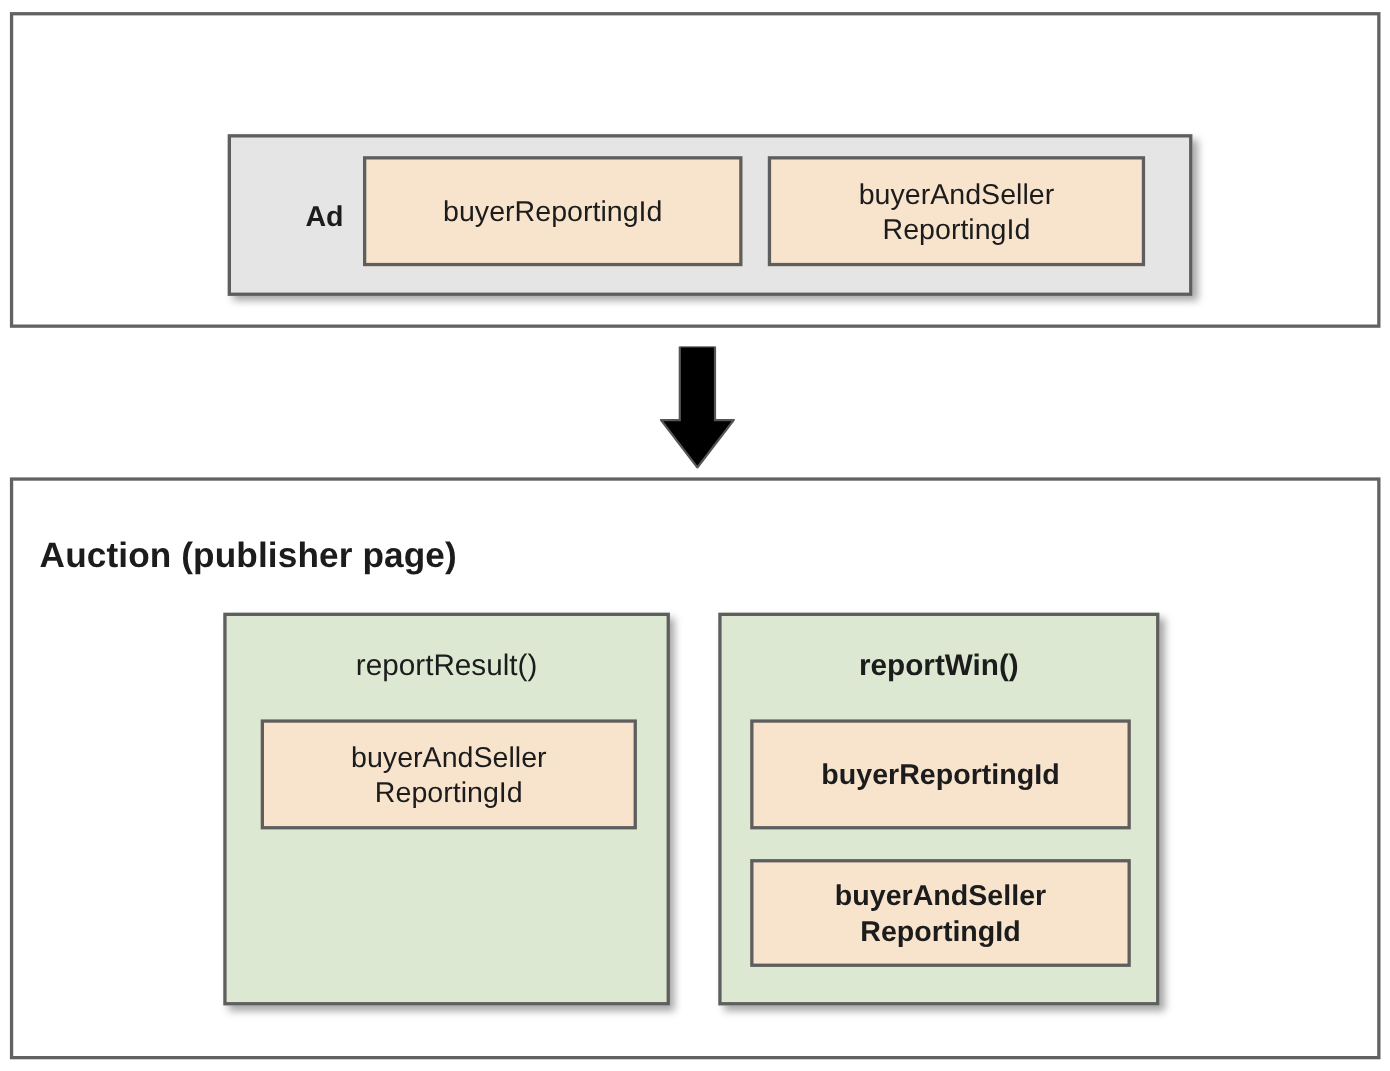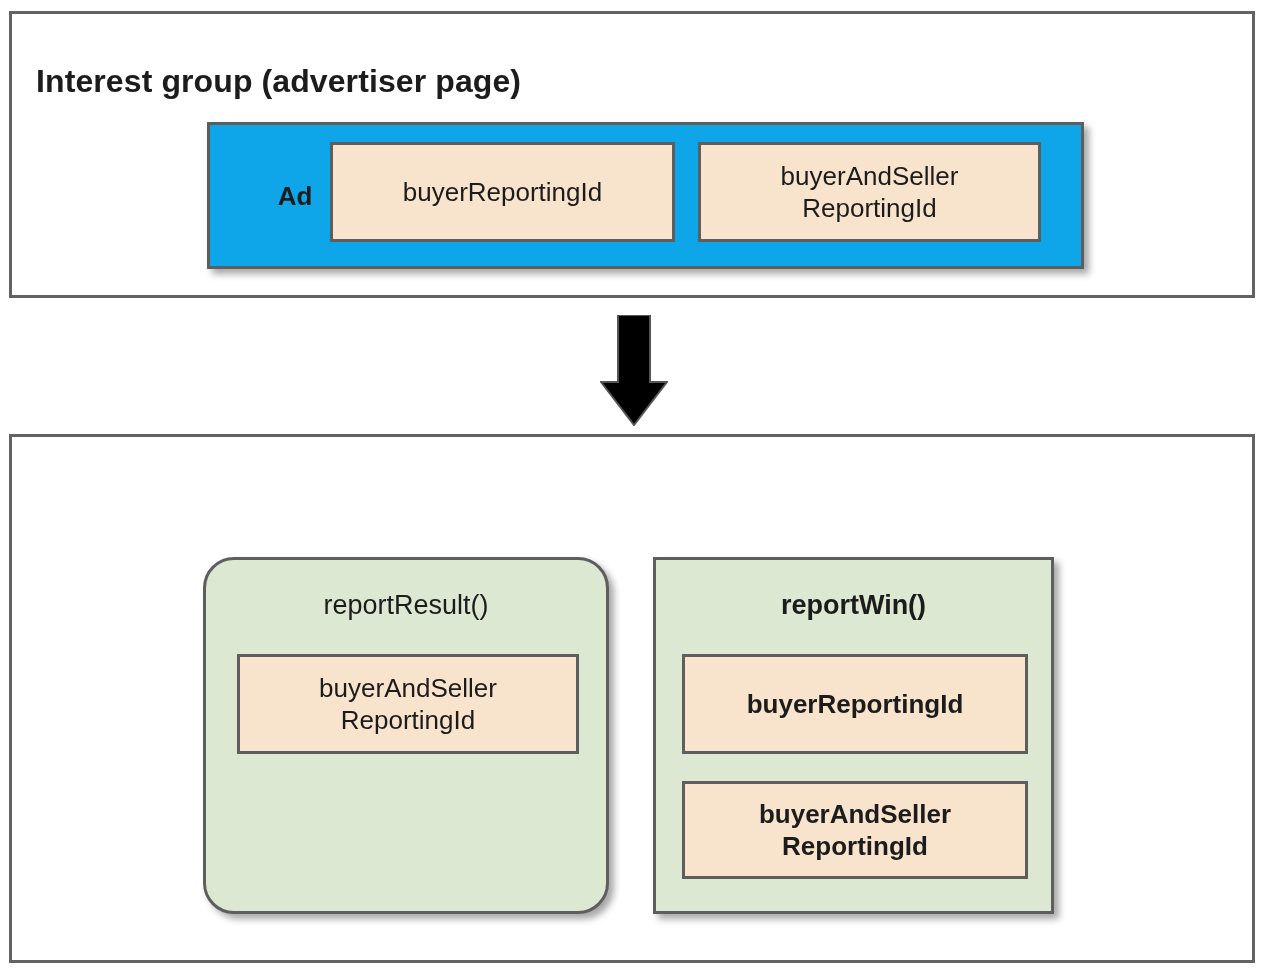--- a/index.html
+++ b/index.html
@@ -60,21 +60,21 @@
     border: 3px solid #5e5e5e;
     display: flex;
     align-items: center;
     justify-content: center;
     text-align: center;
   }
   .box-shadow {
     box-shadow: 5px 5px 7px rgba(0, 0, 0, 0.35);
   }
   .gray-box {
-    background: #0ea5e9;
+    background: #e5e5e5;
   }
   .green-box {
     background: #dce8d2;
     display: block;
   }
   .peach-box {
     background: #f8e4cd;
   }
 
   .box-label {
@@ -135,21 +135,20 @@
     width: 68px;
     height: 111px;
   }
 
   
   #report-result-box {
     left: 191px;
     top: 120px;
     width: 406px;
     height: 357px;
-    border-radius: 31px;
   }
   #report-win-box {
     left: 641px;
     top: 120px;
     width: 401px;
     height: 357px;
     font-weight: bold;
   }
 
   #report-result-basrid {
@@ -171,21 +170,20 @@
     height: 98px;
   }
 </style>
 </head>
 <body>
 
 <div id="canvas">
 
   <section class="panel" id="panel-interest-group">
 
-    <h2 class="panel-title">Interest group (advertiser page)</h2>
 
     <div class="box gray-box box-shadow" id="ad-container">
 
       <div id="ad-label">
         <span class="box-label bold">Ad</span>
       </div>
 
       <div class="box peach-box" id="ad-buyer-reporting-id">
         <span class="box-label">buyerReportingId</span>
       </div>
@@ -201,20 +199,21 @@
   </section>
 
   <div id="flow-arrow">
     <svg width="68" height="111" viewBox="0 0 68 111" xmlns="http://www.w3.org/2000/svg">
       <polygon points="18,0 50,0 50,67 67,67 34,110 1,67 18,67" fill="#000000" stroke="#555555" stroke-width="2"></polygon>
     </svg>
   </div>
 
   <section class="panel" id="panel-auction">
 
+    <h2 class="panel-title">Auction (publisher page)</h2>
 
     <div class="box green-box box-shadow" id="report-result-box">
 
       <div class="green-title">reportResult()</div>
 
       <div class="box peach-box" id="report-result-basrid">
         <span class="box-label">
           <span>buyerAndSeller</span><br>
           <span>ReportingId</span>
         </span>

